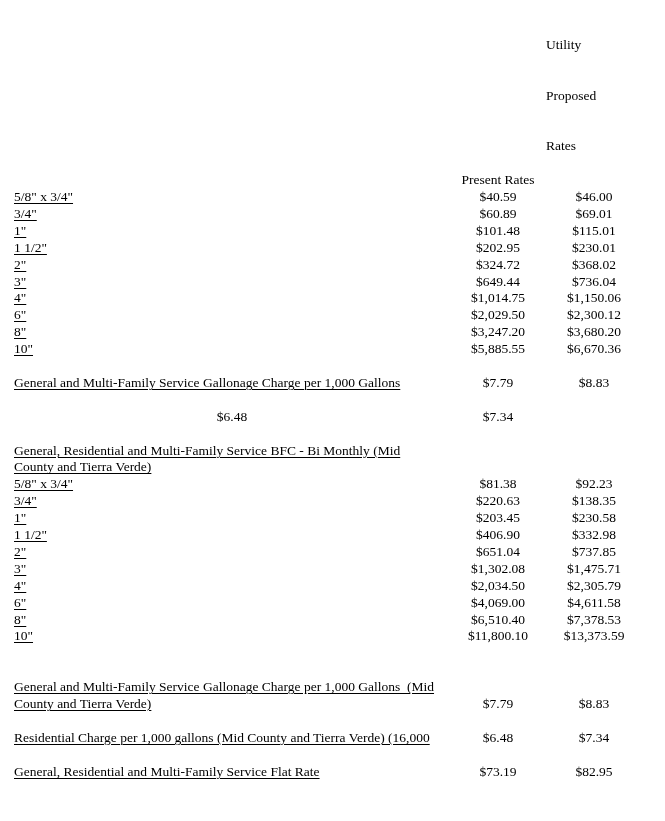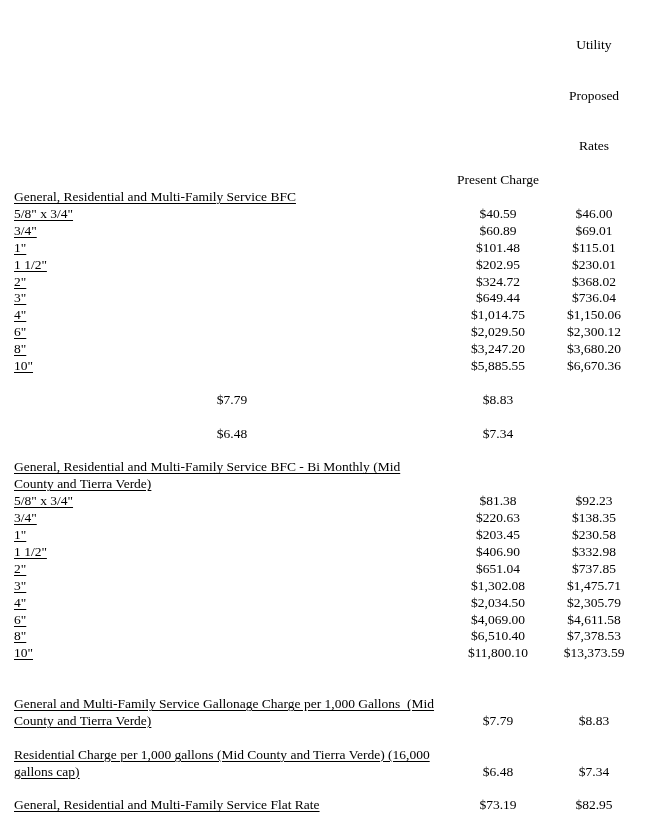--- a/index.html
+++ b/index.html
@@ -34,230 +34,225 @@
     text-decoration: underline;
     text-decoration-thickness: 1px;
     text-underline-offset: 2px;
   }
   .val {
     text-align: center;
     align-self: end;
     white-space: pre;
   }
   .hdr-proposed div {
-    text-align: center;
+    text-align: left;
   }
   .spacer {
     height: 16.9px;
   }
 </style>
 </head>
 <body>
 
 <div class="page">
 
   <div class="grid-row">
     <div class="desc"></div>
-    <div class="val">Present Charge</div>
+    <div class="val">Present Rates</div>
     <div class="val hdr-proposed">
       <div>Utility</div>
       <div>Proposed</div>
       <div>Rates</div>
     </div>
   </div>
 
   <div>
       <div class="grid-row">
         <div class="desc">
-          <div class="line"><span class="u">General, Residential and Multi-Family Service BFC</span></div>
+          <div class="line"><span class="u">5/8" x 3/4"</span></div>
+        </div>
+        <div class="val">$40.59</div>
+        <div class="val">$46.00</div>
+      </div>
+      <div class="grid-row">
+        <div class="desc">
+          <div class="line"><span class="u">3/4"</span></div>
+        </div>
+        <div class="val">$60.89</div>
+        <div class="val">$69.01</div>
+      </div>
+      <div class="grid-row">
+        <div class="desc">
+          <div class="line"><span class="u">1"</span></div>
+        </div>
+        <div class="val">$101.48</div>
+        <div class="val">$115.01</div>
+      </div>
+      <div class="grid-row">
+        <div class="desc">
+          <div class="line"><span class="u">1 1/2"</span></div>
+        </div>
+        <div class="val">$202.95</div>
+        <div class="val">$230.01</div>
+      </div>
+      <div class="grid-row">
+        <div class="desc">
+          <div class="line"><span class="u">2"</span></div>
+        </div>
+        <div class="val">$324.72</div>
+        <div class="val">$368.02</div>
+      </div>
+      <div class="grid-row">
+        <div class="desc">
+          <div class="line"><span class="u">3"</span></div>
+        </div>
+        <div class="val">$649.44</div>
+        <div class="val">$736.04</div>
+      </div>
+      <div class="grid-row">
+        <div class="desc">
+          <div class="line"><span class="u">4"</span></div>
+        </div>
+        <div class="val">$1,014.75</div>
+        <div class="val">$1,150.06</div>
+      </div>
+      <div class="grid-row">
+        <div class="desc">
+          <div class="line"><span class="u">6"</span></div>
+        </div>
+        <div class="val">$2,029.50</div>
+        <div class="val">$2,300.12</div>
+      </div>
+      <div class="grid-row">
+        <div class="desc">
+          <div class="line"><span class="u">8"</span></div>
+        </div>
+        <div class="val">$3,247.20</div>
+        <div class="val">$3,680.20</div>
+      </div>
+      <div class="grid-row">
+        <div class="desc">
+          <div class="line"><span class="u">10"</span></div>
+        </div>
+        <div class="val">$5,885.55</div>
+        <div class="val">$6,670.36</div>
+      </div>
+      <div class="spacer"></div>
+      <div class="grid-row">
+        <div class="desc">
+          <div class="line"><span class="u">General and Multi-Family Service Gallonage Charge per 1,000 Gallons</span></div>
+        </div>
+        <div class="val">$7.79</div>
+        <div class="val">$8.83</div>
+      </div>
+      <div class="spacer"></div>
+      <div class="grid-row">
+        <div class="val">$6.48</div>
+        <div class="val">$7.34</div>
+      </div>
+      <div class="spacer"></div>
+      <div class="grid-row">
+        <div class="desc">
+          <div class="line"><span class="u">General, Residential and Multi-Family Service BFC - Bi Monthly (Mid</span></div>
+          <div class="line"><span class="u">County and Tierra Verde)</span></div>
         </div>
         <div class="val"></div>
         <div class="val"></div>
       </div>
       <div class="grid-row">
         <div class="desc">
           <div class="line"><span class="u">5/8" x 3/4"</span></div>
         </div>
-        <div class="val">$40.59</div>
-        <div class="val">$46.00</div>
+        <div class="val">$81.38</div>
+        <div class="val">$92.23</div>
       </div>
       <div class="grid-row">
         <div class="desc">
           <div class="line"><span class="u">3/4"</span></div>
         </div>
-        <div class="val">$60.89</div>
-        <div class="val">$69.01</div>
+        <div class="val">$220.63</div>
+        <div class="val">$138.35</div>
       </div>
       <div class="grid-row">
         <div class="desc">
           <div class="line"><span class="u">1"</span></div>
         </div>
-        <div class="val">$101.48</div>
-        <div class="val">$115.01</div>
+        <div class="val">$203.45</div>
+        <div class="val">$230.58</div>
       </div>
       <div class="grid-row">
         <div class="desc">
           <div class="line"><span class="u">1 1/2"</span></div>
         </div>
-        <div class="val">$202.95</div>
-        <div class="val">$230.01</div>
+        <div class="val">$406.90</div>
+        <div class="val">$332.98</div>
       </div>
       <div class="grid-row">
         <div class="desc">
           <div class="line"><span class="u">2"</span></div>
         </div>
-        <div class="val">$324.72</div>
-        <div class="val">$368.02</div>
+        <div class="val">$651.04</div>
+        <div class="val">$737.85</div>
       </div>
       <div class="grid-row">
         <div class="desc">
           <div class="line"><span class="u">3"</span></div>
         </div>
-        <div class="val">$649.44</div>
-        <div class="val">$736.04</div>
+        <div class="val">$1,302.08</div>
+        <div class="val">$1,475.71</div>
       </div>
       <div class="grid-row">
         <div class="desc">
           <div class="line"><span class="u">4"</span></div>
         </div>
-        <div class="val">$1,014.75</div>
-        <div class="val">$1,150.06</div>
+        <div class="val">$2,034.50</div>
+        <div class="val">$2,305.79</div>
       </div>
       <div class="grid-row">
         <div class="desc">
           <div class="line"><span class="u">6"</span></div>
         </div>
-        <div class="val">$2,029.50</div>
-        <div class="val">$2,300.12</div>
+        <div class="val">$4,069.00</div>
+        <div class="val">$4,611.58</div>
       </div>
       <div class="grid-row">
         <div class="desc">
           <div class="line"><span class="u">8"</span></div>
         </div>
-        <div class="val">$3,247.20</div>
-        <div class="val">$3,680.20</div>
+        <div class="val">$6,510.40</div>
+        <div class="val">$7,378.53</div>
       </div>
       <div class="grid-row">
         <div class="desc">
           <div class="line"><span class="u">10"</span></div>
         </div>
-        <div class="val">$5,885.55</div>
-        <div class="val">$6,670.36</div>
-      </div>
-      <div class="spacer"></div>
-      <div class="grid-row">
+        <div class="val">$11,800.10</div>
+        <div class="val">$13,373.59</div>
+      </div>
+      <div class="spacer"></div>
+      <div class="spacer"></div>
+      <div class="grid-row">
+        <div class="desc">
+          <div class="line"><span class="u">General and Multi-Family Service Gallonage Charge per 1,000 Gallons  (Mid</span></div>
+          <div class="line"><span class="u">County and Tierra Verde)</span></div>
+        </div>
         <div class="val">$7.79</div>
         <div class="val">$8.83</div>
       </div>
       <div class="spacer"></div>
       <div class="grid-row">
+        <div class="desc">
+          <div class="line"><span class="u">Residential Charge per 1,000 gallons (Mid County and Tierra Verde) (16,000</span></div>
+        </div>
         <div class="val">$6.48</div>
         <div class="val">$7.34</div>
       </div>
       <div class="spacer"></div>
       <div class="grid-row">
         <div class="desc">
-          <div class="line"><span class="u">General, Residential and Multi-Family Service BFC - Bi Monthly (Mid</span></div>
-          <div class="line"><span class="u">County and Tierra Verde)</span></div>
-        </div>
-        <div class="val"></div>
-        <div class="val"></div>
-      </div>
-      <div class="grid-row">
-        <div class="desc">
-          <div class="line"><span class="u">5/8" x 3/4"</span></div>
-        </div>
-        <div class="val">$81.38</div>
-        <div class="val">$92.23</div>
-      </div>
-      <div class="grid-row">
-        <div class="desc">
-          <div class="line"><span class="u">3/4"</span></div>
-        </div>
-        <div class="val">$220.63</div>
-        <div class="val">$138.35</div>
-      </div>
-      <div class="grid-row">
-        <div class="desc">
-          <div class="line"><span class="u">1"</span></div>
-        </div>
-        <div class="val">$203.45</div>
-        <div class="val">$230.58</div>
-      </div>
-      <div class="grid-row">
-        <div class="desc">
-          <div class="line"><span class="u">1 1/2"</span></div>
-        </div>
-        <div class="val">$406.90</div>
-        <div class="val">$332.98</div>
-      </div>
-      <div class="grid-row">
-        <div class="desc">
-          <div class="line"><span class="u">2"</span></div>
-        </div>
-        <div class="val">$651.04</div>
-        <div class="val">$737.85</div>
-      </div>
-      <div class="grid-row">
-        <div class="desc">
-          <div class="line"><span class="u">3"</span></div>
-        </div>
-        <div class="val">$1,302.08</div>
-        <div class="val">$1,475.71</div>
-      </div>
-      <div class="grid-row">
-        <div class="desc">
-          <div class="line"><span class="u">4"</span></div>
-        </div>
-        <div class="val">$2,034.50</div>
-        <div class="val">$2,305.79</div>
-      </div>
-      <div class="grid-row">
-        <div class="desc">
-          <div class="line"><span class="u">6"</span></div>
-        </div>
-        <div class="val">$4,069.00</div>
-        <div class="val">$4,611.58</div>
-      </div>
-      <div class="grid-row">
-        <div class="desc">
-          <div class="line"><span class="u">8"</span></div>
-        </div>
-        <div class="val">$6,510.40</div>
-        <div class="val">$7,378.53</div>
-      </div>
-      <div class="grid-row">
-        <div class="desc">
-          <div class="line"><span class="u">10"</span></div>
-        </div>
-        <div class="val">$11,800.10</div>
-        <div class="val">$13,373.59</div>
-      </div>
-      <div class="spacer"></div>
-      <div class="spacer"></div>
-      <div class="grid-row">
-        <div class="desc">
-          <div class="line"><span class="u">General and Multi-Family Service Gallonage Charge per 1,000 Gallons  (Mid</span></div>
-          <div class="line"><span class="u">County and Tierra Verde)</span></div>
-        </div>
-        <div class="val">$7.79</div>
-        <div class="val">$8.83</div>
-      </div>
-      <div class="spacer"></div>
-      <div class="grid-row">
-        <div class="desc">
-          <div class="line"><span class="u">Residential Charge per 1,000 gallons (Mid County and Tierra Verde) (16,000</span></div>
-          <div class="line"><span class="u">gallons cap)</span></div>
-        </div>
-        <div class="val">$6.48</div>
-        <div class="val">$7.34</div>
-      </div>
-      <div class="spacer"></div>
-      <div class="grid-row">
-        <div class="desc">
           <div class="line"><span class="u">General, Residential and Multi-Family Service Flat Rate</span></div>
         </div>
         <div class="val">$73.19</div>
         <div class="val">$82.95</div>
       </div>
     </div>
 
 </div>
 
 </body></html>

